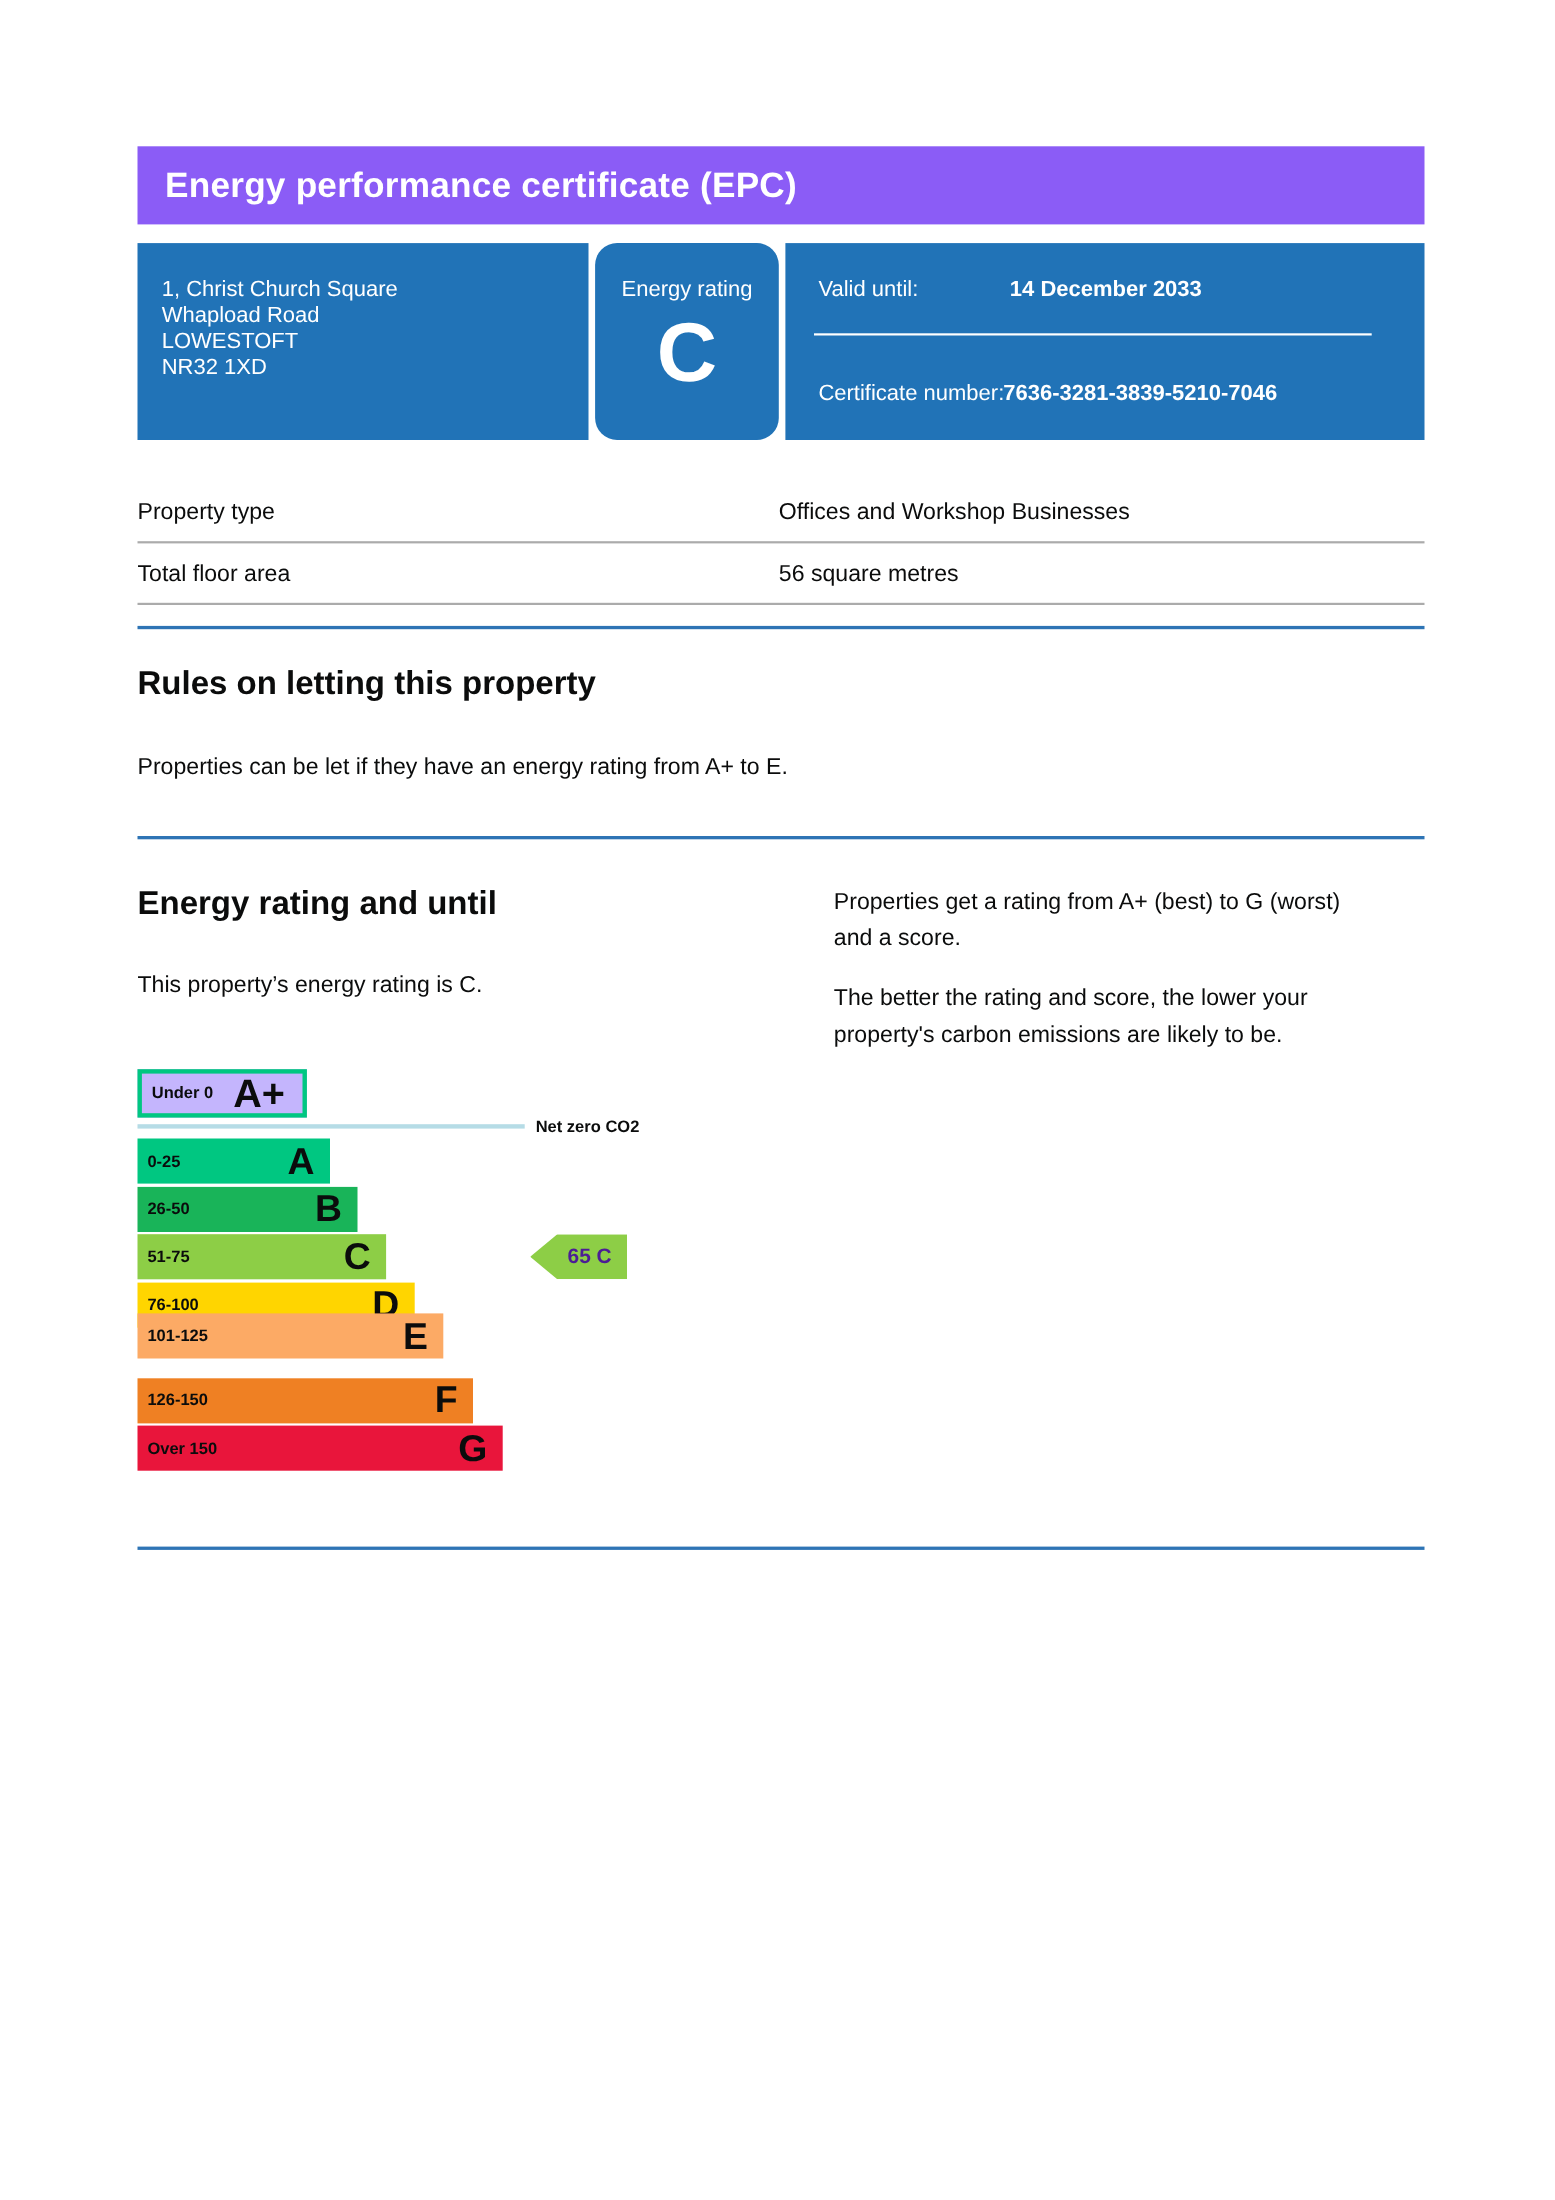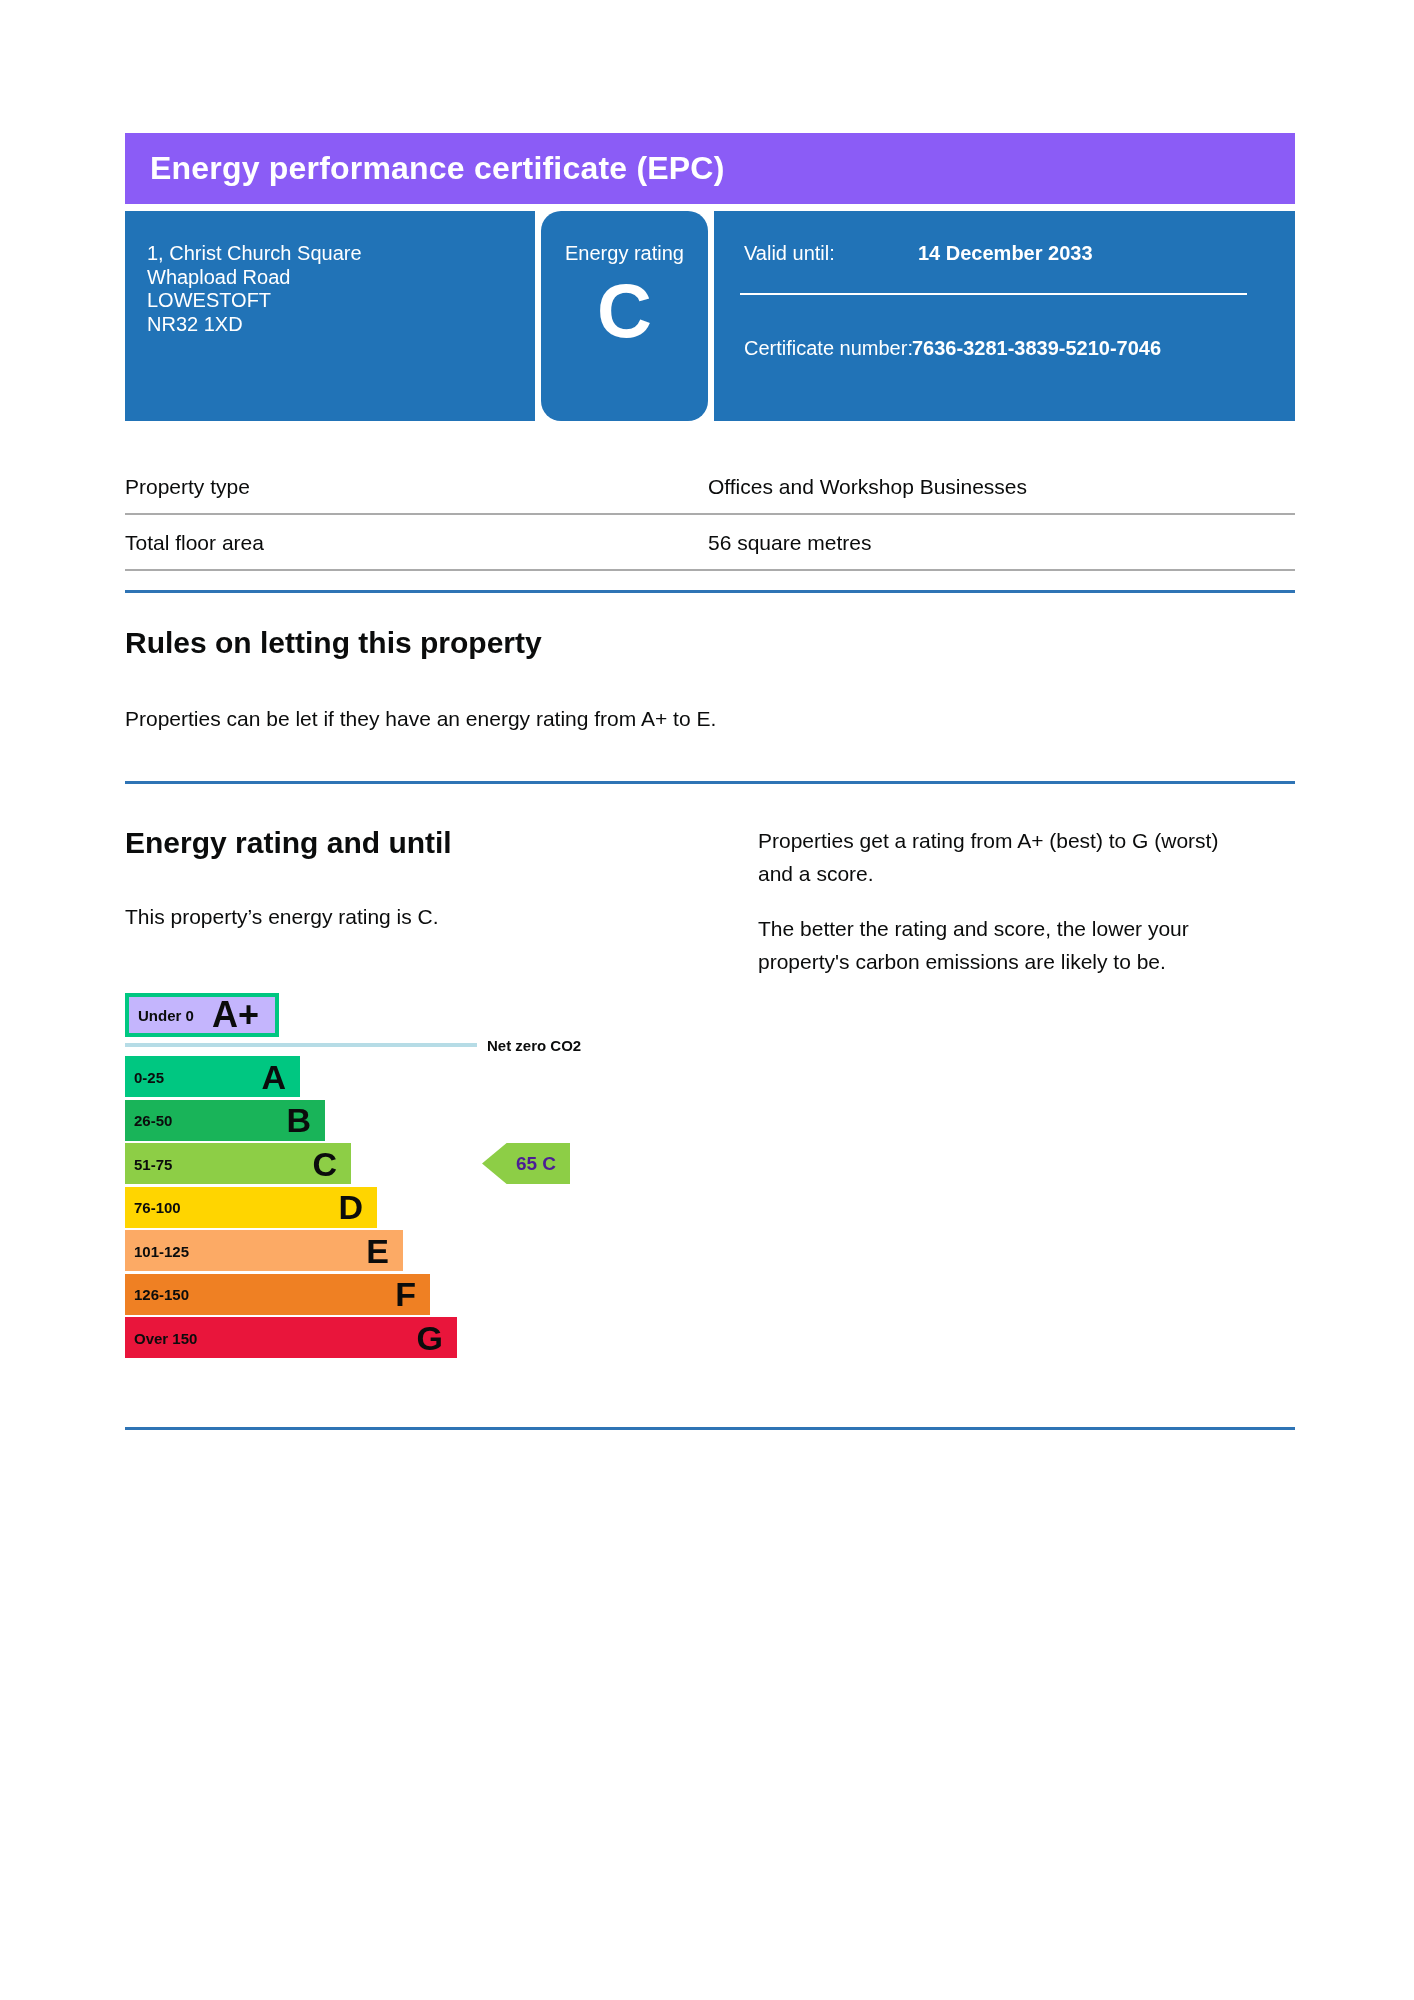--- a/index.html
+++ b/index.html
@@ -6,21 +6,21 @@
   html,body { background:#ffffff; }
   body { font-family:"Liberation Sans", sans-serif; color:#0b0c0c; }
   .page { position:relative; width:1414px; height:2000px; background:#fff; overflow:hidden; }
   .content { position:absolute; left:125px; top:0; width:1170px; }
 
   
   .title-bar { margin-top:133px; height:71px; background:#8b5cf6; display:flex; align-items:center; padding-left:25px; }
   .title-bar h1 { color:#fff; font-size:32px; font-weight:bold; letter-spacing:0.2px; }
 
   
-  .summary-row { margin-top:7px; display:flex; gap:6px; height:210px;justify-content:space-between; }
+  .summary-row { margin-top:17px; display:flex; gap:6px; height:179px;justify-content:space-between; }
   .panel { background:var(--panel-blue); color:#fff; }
   .panel.address { width:410px; padding:31px 0 0 22px; font-size:20px; line-height:23.5px; }
   .panel.rating { width:167px; text-align:center;border-radius:20px; }
   .rating-label { margin-top:31px; font-size:20px; }
   .rating-letter { margin-top:12px; font-size:76px; font-weight:bold; line-height:0.9; }
   .panel.validity { flex:1; position:relative; font-size:20px; }
   .kv { position:absolute; left:30px; white-space:nowrap; }
   .kv.first { top:31px; }
   .kv.second { top:126px; }
   .kv .k { display:inline-block; }
@@ -134,21 +134,21 @@
               <span class="letter">B</span>
             </div>
             <div class="band" style="top: 150px; width: 226px; background: rgb(141, 206, 70);">
               <span class="range">51-75</span>
               <span class="letter">C</span>
             </div>
             <div class="band" style="top: 193.5px; width: 252px; background: rgb(255, 213, 0);">
               <span class="range">76-100</span>
               <span class="letter">D</span>
             </div>
-            <div class="band" style="top: 237px; width: 278px; background: rgb(252, 170, 101);">
+            <div class="band" style="top: 222px; width: 278px; background: rgb(252, 170, 101);">
               <span class="range">101-125</span>
               <span class="letter">E</span>
             </div>
             <div class="band" style="top: 280.5px; width: 305px; background: rgb(239, 128, 35);">
               <span class="range">126-150</span>
               <span class="letter">F</span>
             </div>
             <div class="band" style="top: 324px; width: 332px; background: rgb(233, 21, 59);">
               <span class="range">Over 150</span>
               <span class="letter">G</span>

